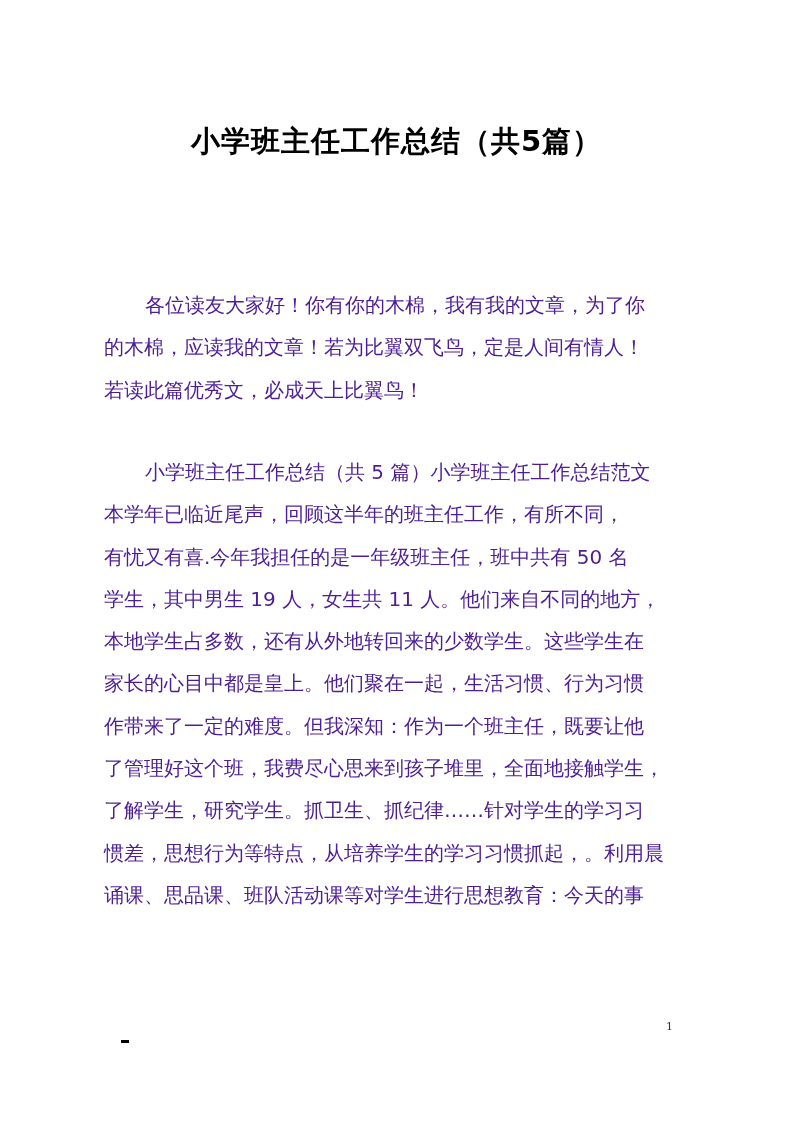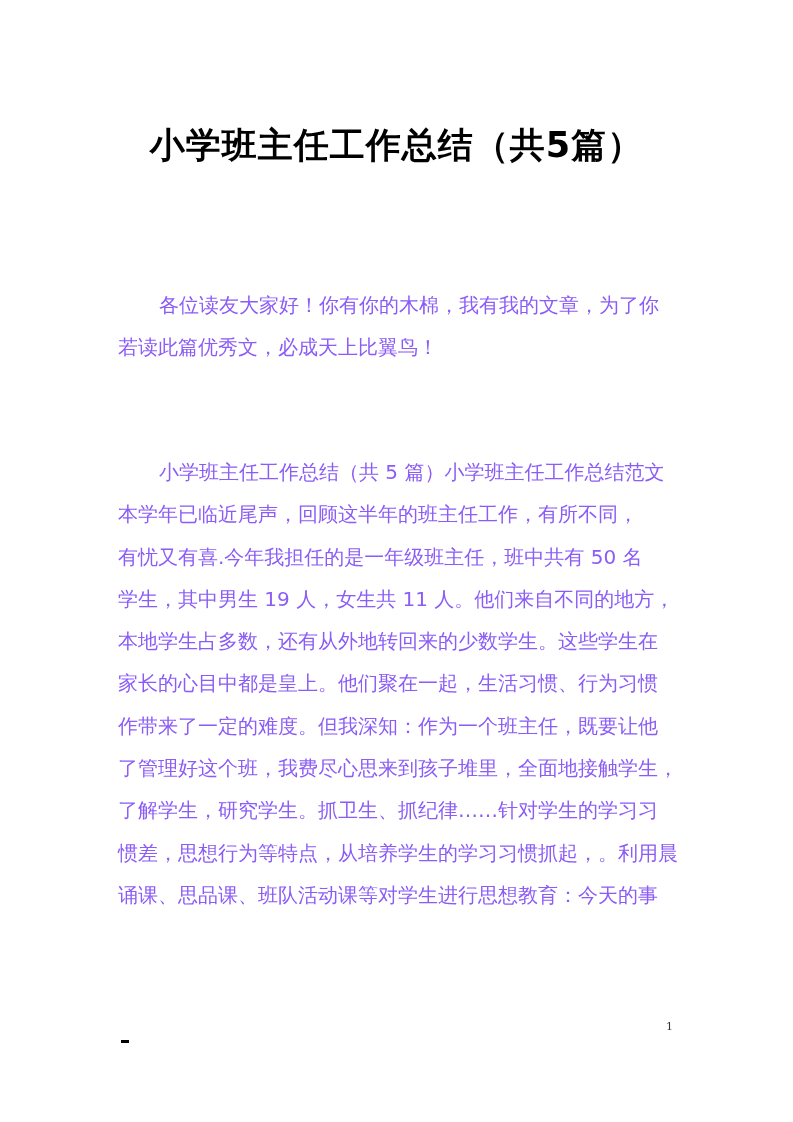--- a/index.html
+++ b/index.html
@@ -1,41 +1,42 @@
 <!DOCTYPE html>
 <html><head>
 <meta charset="utf-8">
 <style>
   html, body { margin: 0; padding: 0; background: #ffffff; }
   body { width: 793px; height: 1122px; position: relative; overflow: hidden; color: #111; }
   .page { position: absolute; left: 0; top: 0; width: 793px; height: 1122px; background: #fff; }
   .title {
     position: absolute; left: 0; top: 122px; width: 793px; text-align: center;
-    font-family: "DejaVu Sans", sans-serif; font-weight: bold; font-size: 35px;
+    font-family: "DejaVu Sans", sans-serif; font-weight: bold; font-size: 29px;
     letter-spacing: 1px; color: #000;
   }
-  .para { position: absolute; left: 118px; width: 560px; font-family: "DejaVu Sans", sans-serif; font-size: 20px; color: #8b5cf6; }
+  .para { position: absolute; left: 104px; width: 560px; font-family: "DejaVu Sans", sans-serif; font-size: 20px; color: #4c1d95; }
   .line { height: 42.3px; line-height: 42.3px; white-space: nowrap; }
   .line.indent { padding-left: 41px; }
   .p1 { top: 284px; }
   .p2 { top: 451px; }
   .page-number {
     position: absolute; left: 666px; top: 1020px; font-family: "DejaVu Serif", serif;
     font-size: 11px; color: #333;
   }
   .footer-mark { position: absolute; left: 121px; top: 1040px; width: 8px; height: 3px; background: #000; }
 </style>
 </head>
 <body>
 
 <div class="page">
   <div class="title">小学班主任工作总结（共5篇）</div>
 
   <div class="para p1">
     <div class="line indent">各位读友大家好！你有你的木棉，我有我的文章，为了你</div>
+    <div class="line">的木棉，应读我的文章！若为比翼双飞鸟，定是人间有情人！</div>
     <div class="line">若读此篇优秀文，必成天上比翼鸟！</div>
   </div>
 
   <div class="para p2">
     <div class="line indent">小学班主任工作总结（共 5 篇）小学班主任工作总结范文</div>
     <div class="line">本学年已临近尾声，回顾这半年的班主任工作，有所不同，</div>
     <div class="line">有忧又有喜.今年我担任的是一年级班主任，班中共有 50 名</div>
     <div class="line">学生，其中男生 19 人，女生共 11 人。他们来自不同的地方，</div>
     <div class="line">本地学生占多数，还有从外地转回来的少数学生。这些学生在</div>
     <div class="line">家长的心目中都是皇上。他们聚在一起，生活习惯、行为习惯</div>

